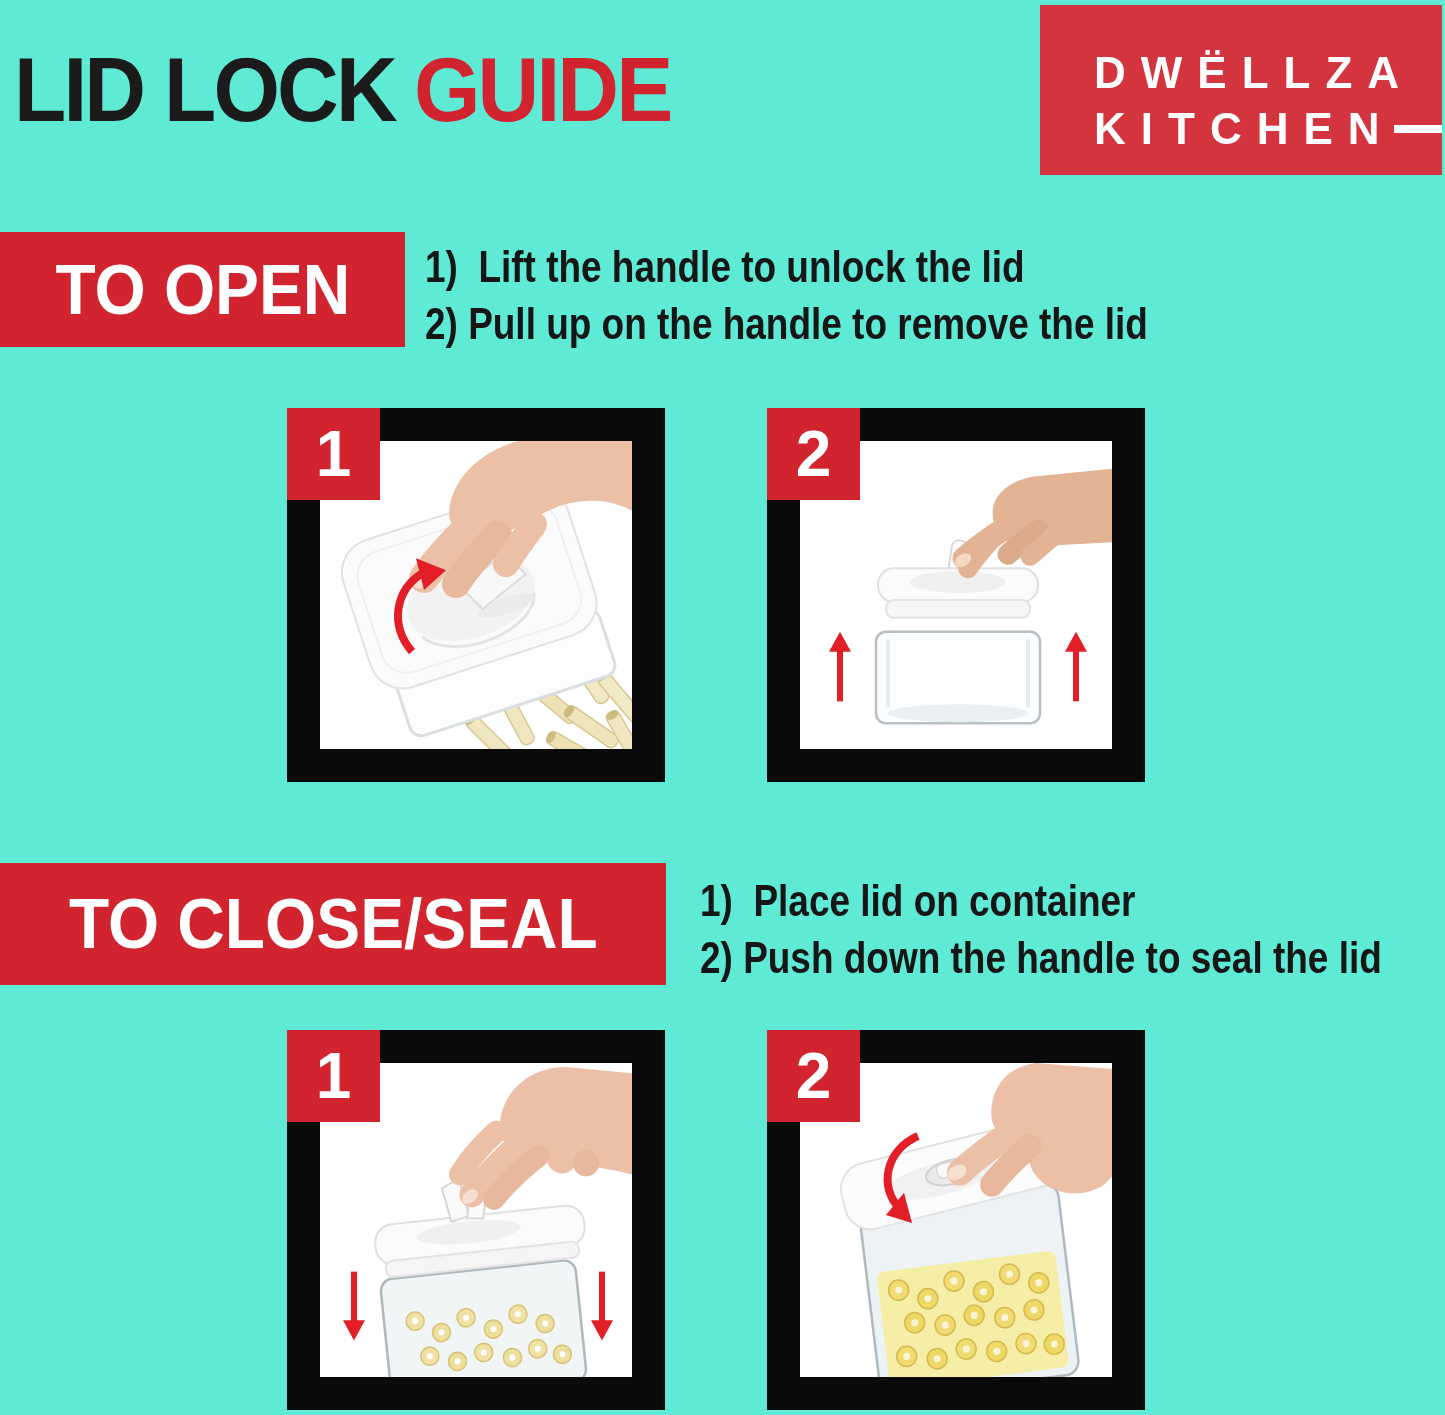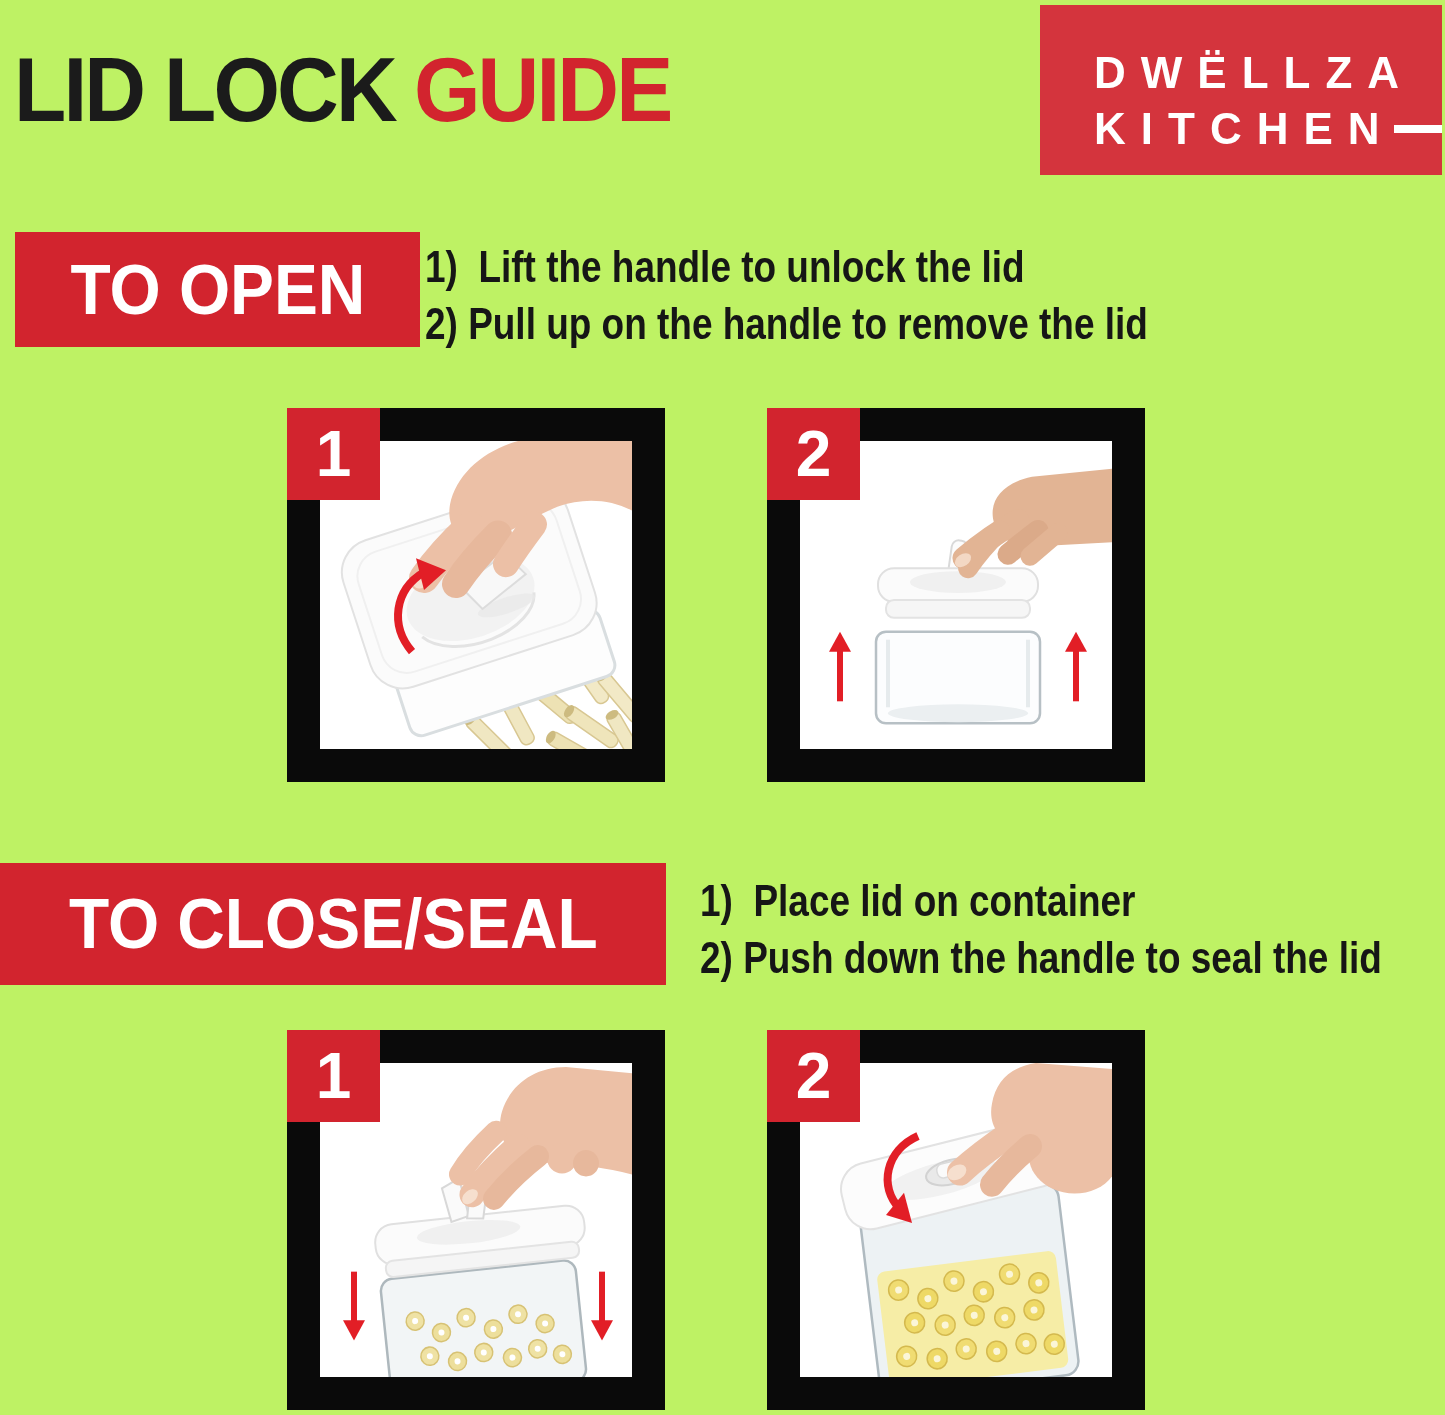--- a/index.html
+++ b/index.html
@@ -1,17 +1,17 @@
 <!DOCTYPE html>
 <html><head>
 <meta charset="utf-8">
 <style>
   html,body{margin:0;padding:0;background:#ffffff;}
   .canvas{
-    position:relative;width:1445px;height:1415px;background:#bef264;overflow:hidden;
+    position:relative;width:1445px;height:1415px;background:#5eead4;overflow:hidden;
     font-family:"Liberation Sans", sans-serif;
   }
   
   .title{
     position:absolute;left:14px;top:48px;margin:0;
     font-size:90px;font-weight:700;line-height:84px;letter-spacing:-3px;
     color:#1b1b1b;white-space:nowrap;
     transform:scaleX(0.95);transform-origin:left top;
   }
   .title .t-red{color:#d2242e;margin-left:20px;}
@@ -26,21 +26,21 @@
   .logo-dash{position:absolute;right:0;top:120px;width:48px;height:8px;background:#ffffff;}
   
   .banner{
     position:absolute;background:#d2242e;color:#ffffff;
     display:flex;align-items:center;justify-content:center;
   }
   .banner span{
     font-size:70px;font-weight:700;letter-spacing:0px;white-space:nowrap;
     transform:scaleX(0.94);
   }
-  .banner-open{left:0;top:232px;width:405px;height:115px;margin-left:15px;}
+  .banner-open{left:0;top:232px;width:405px;height:115px;}
   .banner-close{left:0;top:863px;width:666px;height:122px;justify-content:center;}
   
   .steps{position:absolute;transform:scaleX(0.84);transform-origin:left top;}
   .steps .step-line{
     font-size:44px;font-weight:700;line-height:57px;color:#161616;white-space:pre;
   }
   .steps-open{left:425px;top:238px;}
   .steps-close{left:700px;top:872px;}
   
   .photo-frame{

